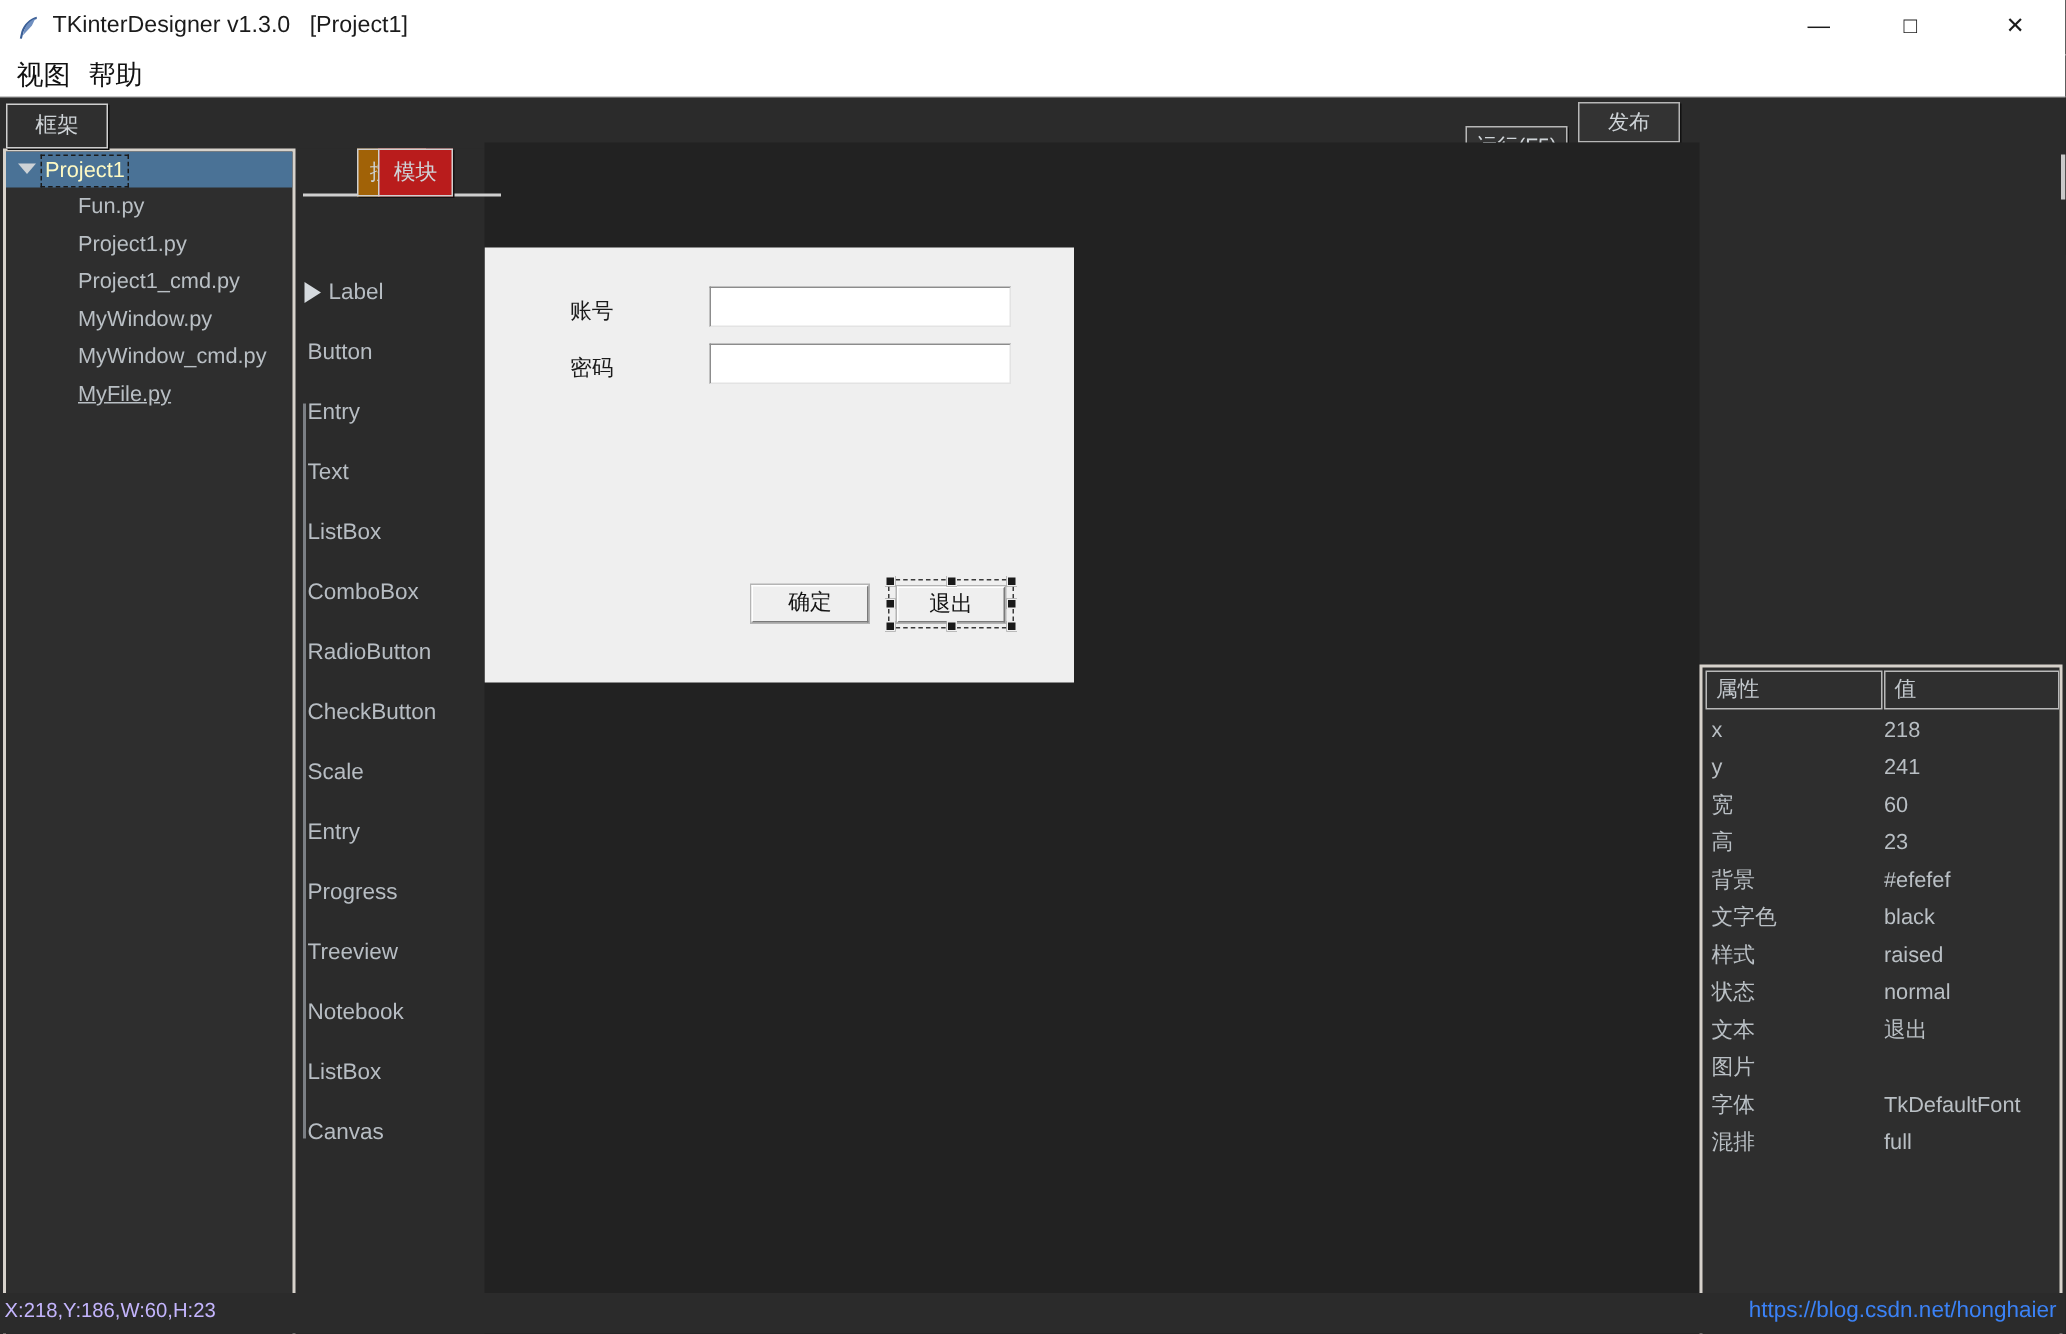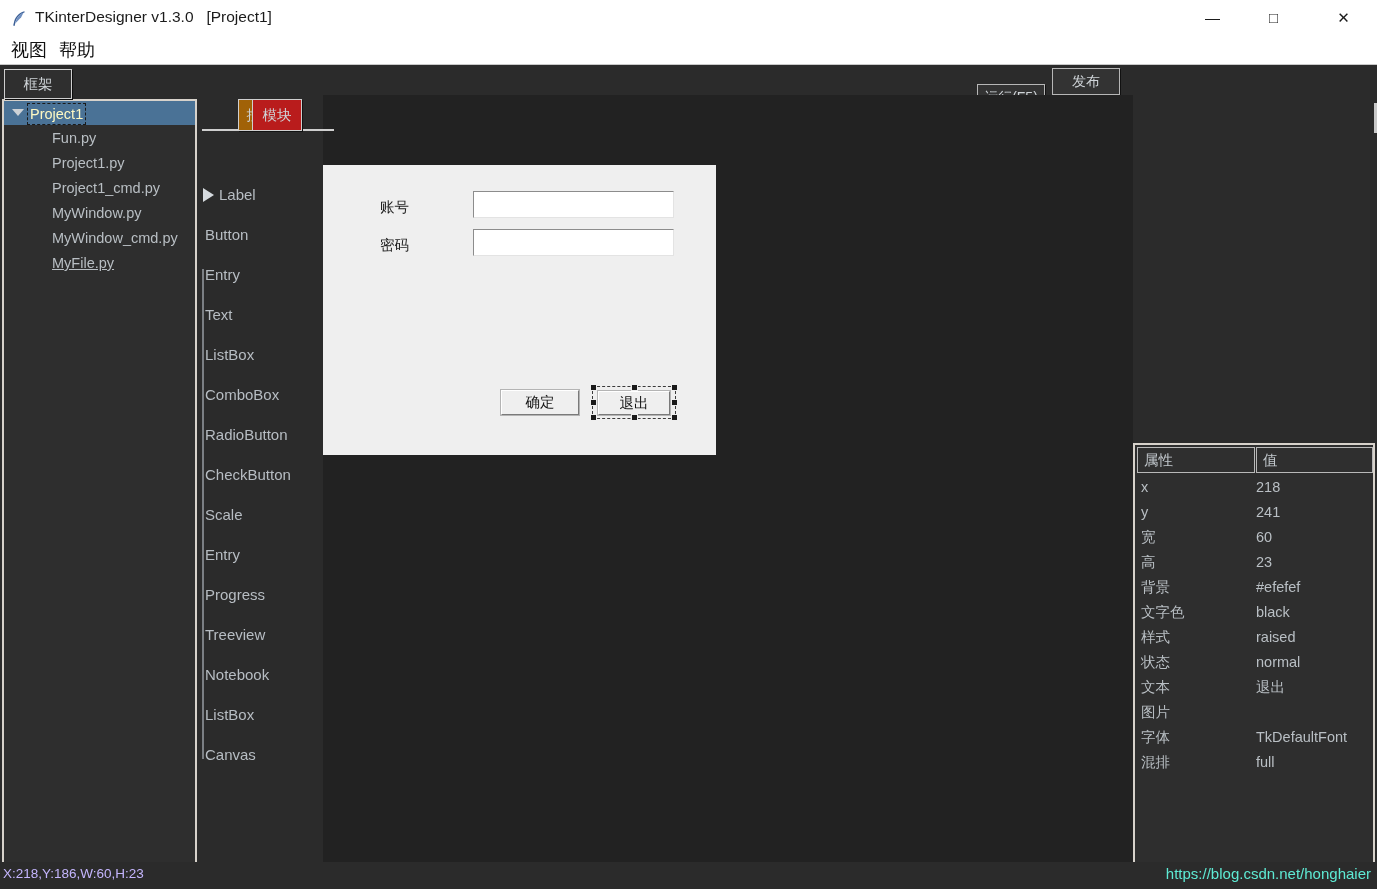--- a/index.html
+++ b/index.html
@@ -390,21 +390,21 @@
     position: absolute;
     left: 3px; top: 4px;
     font-size: 13.5px;
     color: #c4b5fd;
     white-space: nowrap;
   }
   #watermark {
     position: absolute;
     right: 6px; top: 3px;
     font-size: 15px;
-    color: #5eead4;
+    color: #3b82f6;
     white-space: nowrap;
   }
   #scroll-nub {
     position: absolute;
     right: 0; top: 38px;
     width: 3px; height: 30px;
     background: #c9c9c9;
   }
 </style>
 </head>

